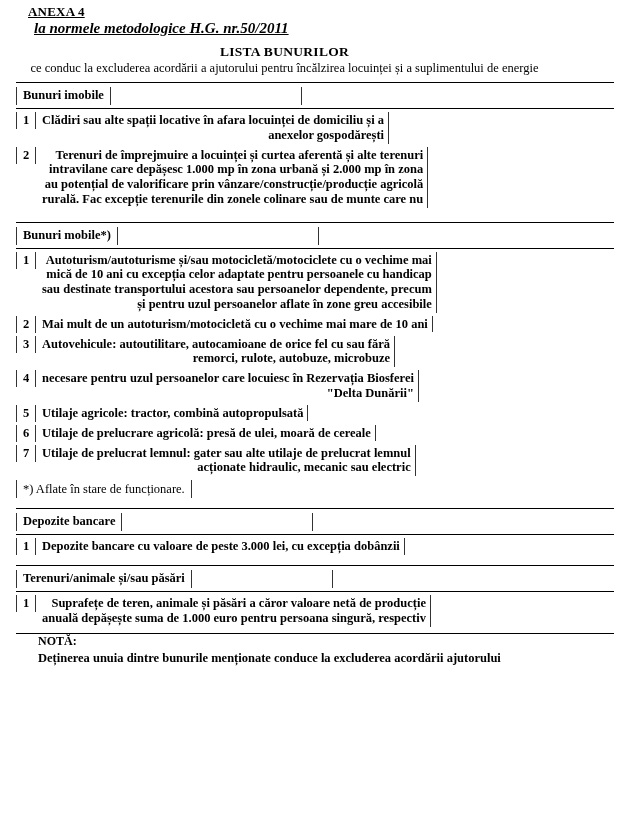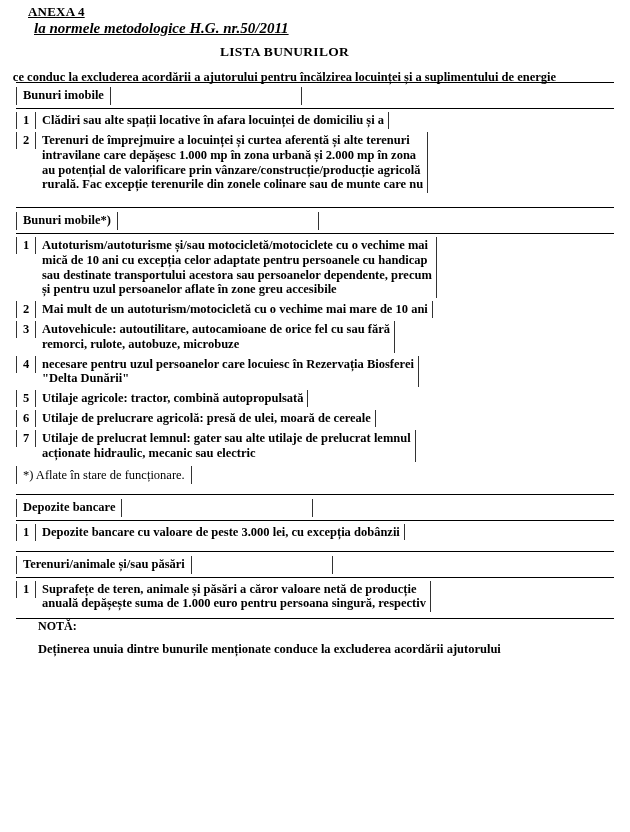--- a/index.html
+++ b/index.html
@@ -47,23 +47,23 @@
     top: 44px;
     text-align: center;
     font-weight: bold;
     font-size: 13.5px;
     letter-spacing: 0.3px;
   }
   .doc-subtitle {
     position: absolute;
     left: 0;
     right: 0;
-    top: 70px;
+    top: 61px;
     text-align: center;
-    font-weight: bold;
+    font-weight: normal;
     font-size: 12.5px;
   }
 
   .content {
     position: absolute;
     left: 16px;
     top: 82px;
     width: 598px;
   }
 
@@ -118,20 +118,21 @@
   .txt {
     padding: 1px 4px 1px 6px;
     font-weight: bold;
     font-size: 12.5px;
     border-right: 1px solid #333;
     line-height: 1.18;
   }
   .txt .ln {
     display: block;
     white-space: nowrap;
+    text-align: right;
   }
   .tail {
     flex: 1 1 auto;
   }
   .note-line {
     font-weight: normal;
     font-size: 12.5px;
     padding: 2px 6px 1px 6px;
     border-left: 1px solid #333;
     border-right: 1px solid #333;
@@ -146,21 +147,21 @@
   }
   .footer-label {
     font-weight: bold;
     font-size: 12px;
     padding-left: 22px;
   }
   .footer-text {
     font-weight: bold;
     font-size: 12.5px;
     padding-left: 22px;
-    margin-top: 8px;
+    margin-top: 2px;
   }
   .topline {
     border-top: 1px solid #000;
     margin-top: 5px;
   }
 </style>
 </head>
 <body>
 
 <div class="page">
@@ -178,20 +179,21 @@
         <div class="hdrcell">Bunuri imobile</div>
         <div class="hdrspacer" style="width:190px;"></div>
         <div class="hdrtail"></div>
       </div>
       <div class="rule" style="margin-top:3px;"></div>
 
       <div class="item">
         <div class="num">1</div>
         <div class="txt">
           <span class="ln">Clădiri sau alte spații locative în afara locuinței de domiciliu și a</span>
+          <span class="ln">anexelor gospodărești</span>
         </div>
         <div class="tail"></div>
       </div>
 
       <div class="item">
         <div class="num">2</div>
         <div class="txt">
           <span class="ln">Terenuri de împrejmuire a locuinței și curtea aferentă și alte terenuri</span>
           <span class="ln">intravilane care depășesc 1.000 mp în zona urbană și 2.000 mp în zona</span>
           <span class="ln">au potențial de valorificare prin vânzare/construcție/producție agricolă</span>

